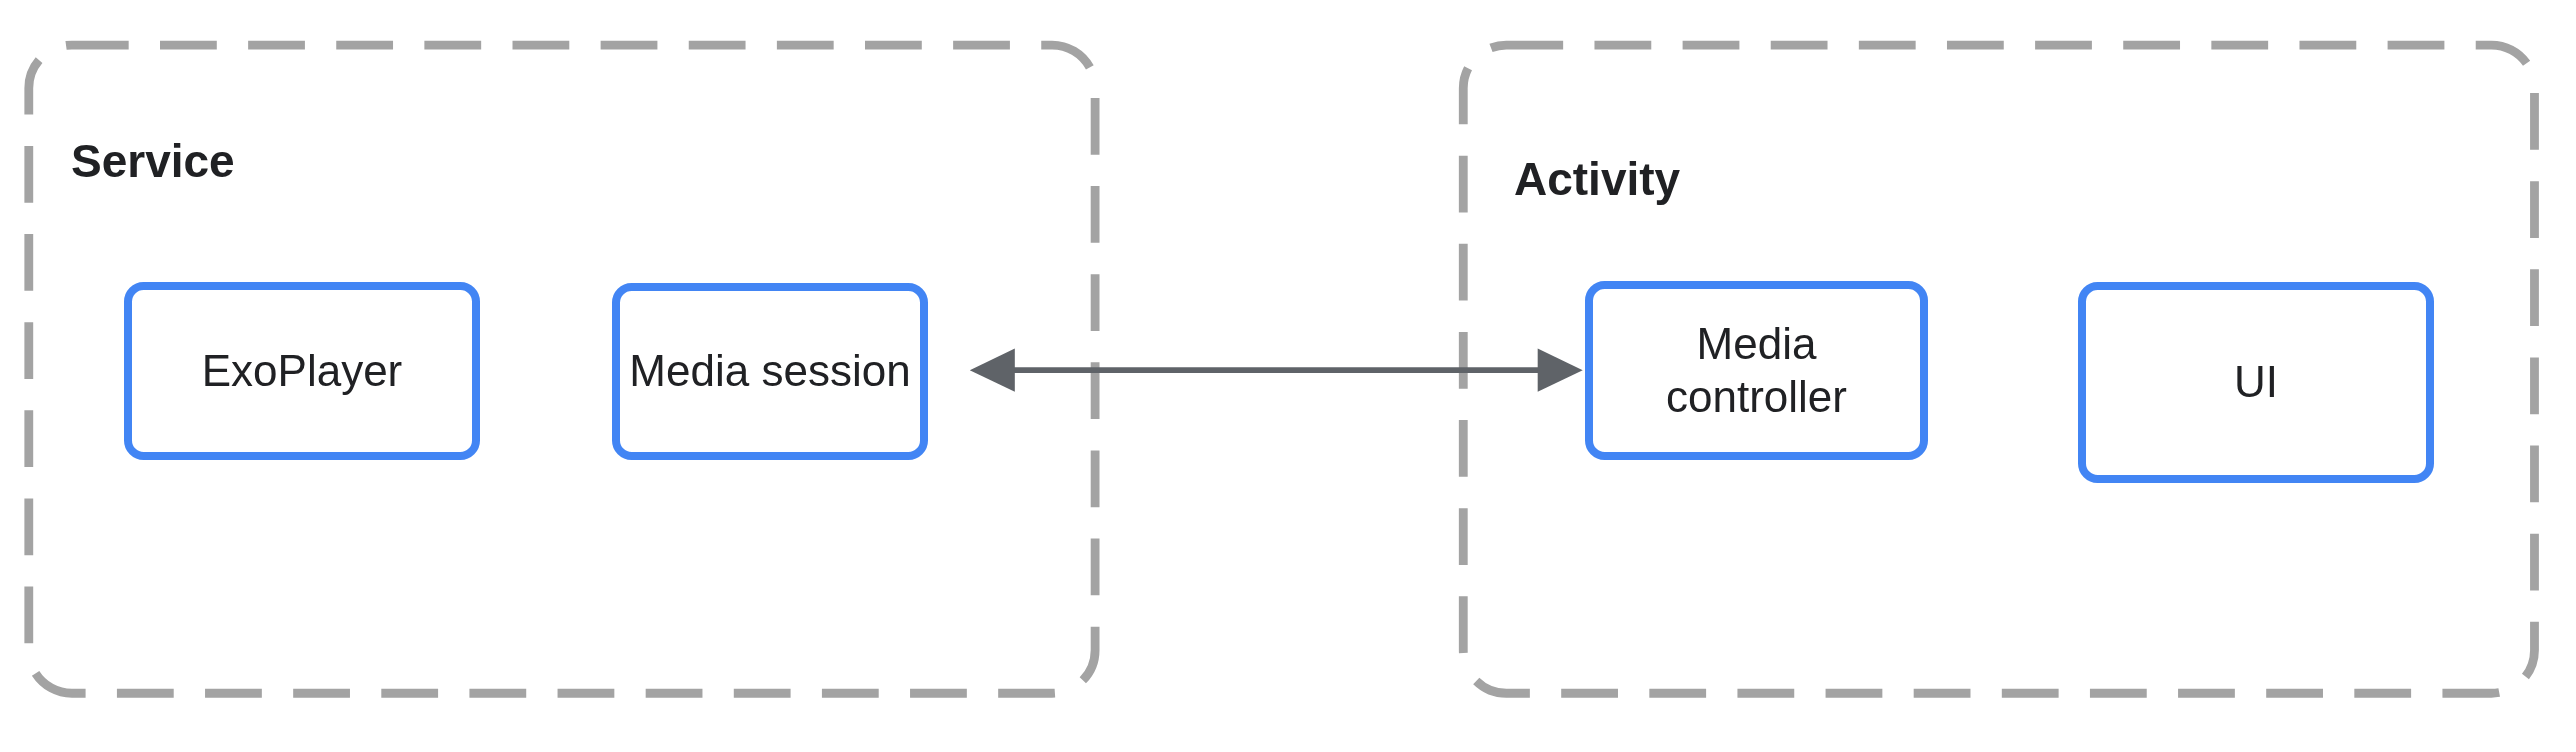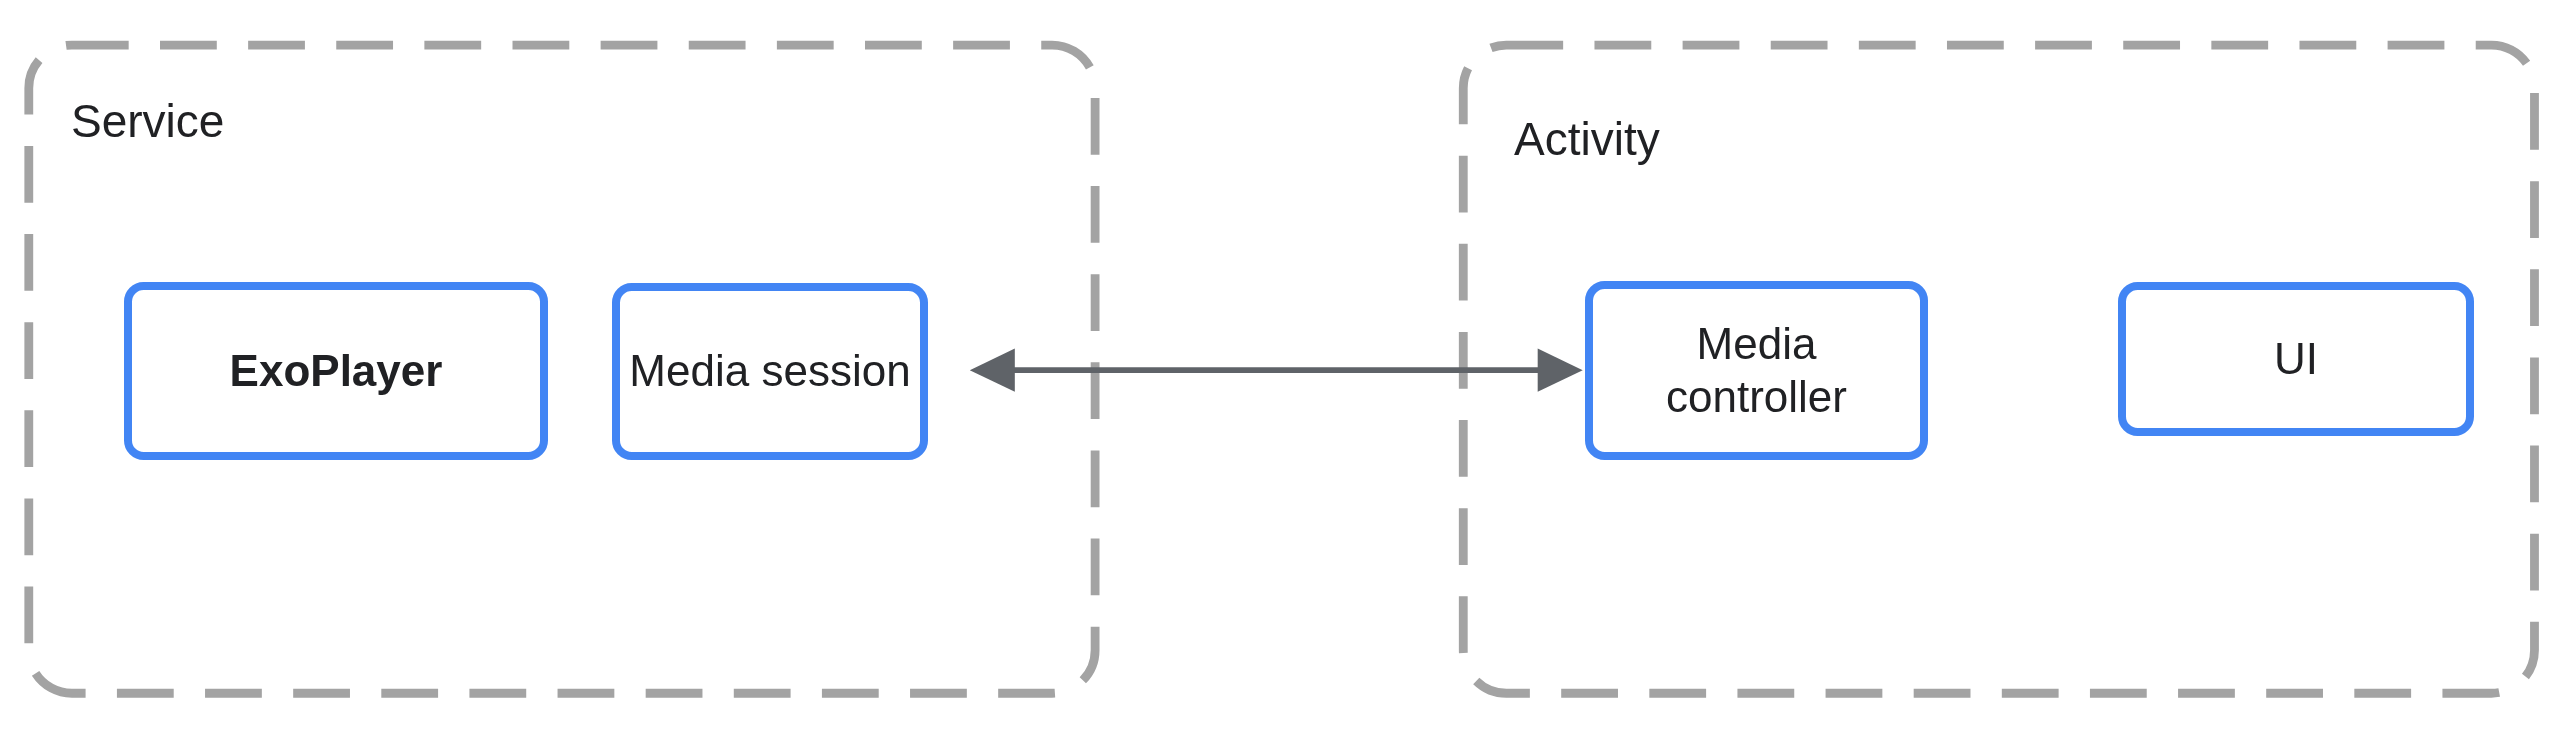--- a/index.html
+++ b/index.html
@@ -41,43 +41,44 @@
   .arrow-line {
     stroke: var(--arrow);
     stroke-width: 6;
   }
   .arrow-head {
     fill: var(--arrow);
   }
   .container-label {
     position: absolute;
     font-size: 46px;
-    font-weight: 400;
+    font-weight: 700;
     line-height: 1;
     white-space: nowrap;
+    margin-top: 40px;
   }
   #lbl-service  { left: 71px;  top: 98px; }
   #lbl-activity { left: 1514px; top: 116px; }
   .node {
     position: absolute;
     background: #ffffff;
     border: 8.8px solid var(--node-border);
     border-radius: 19.6px;
     display: flex;
     align-items: center;
     justify-content: center;
     text-align: center;
     font-size: 44px;
     font-weight: 500;
     line-height: 1.2;
   }
-  #node-exoplayer        { left: 124px;  top: 282px; width: 424px; height: 178px; font-weight: bold; }
+  #node-exoplayer        { left: 124px;  top: 282px; width: 356px; height: 178px; }
   #node-media-session    { left: 612px;  top: 283px; width: 316px; height: 177px; }
   #node-media-controller { left: 1585px; top: 281px; width: 343px; height: 179px; padding: 0 26px; }
-  #node-ui               { left: 2078px; top: 282px; width: 356px; height: 154px; margin-left: 40px; }
+  #node-ui               { left: 2078px; top: 282px; width: 356px; height: 201px; }
 </style>
 </head>
 <body>
 
 <div class="canvas">
 
   <svg class="layer" viewBox="0 0 2630 768" aria-hidden="true">
 
     <rect class="container-rect" x="29" y="46" width="1089" height="662" rx="44"></rect>
 

